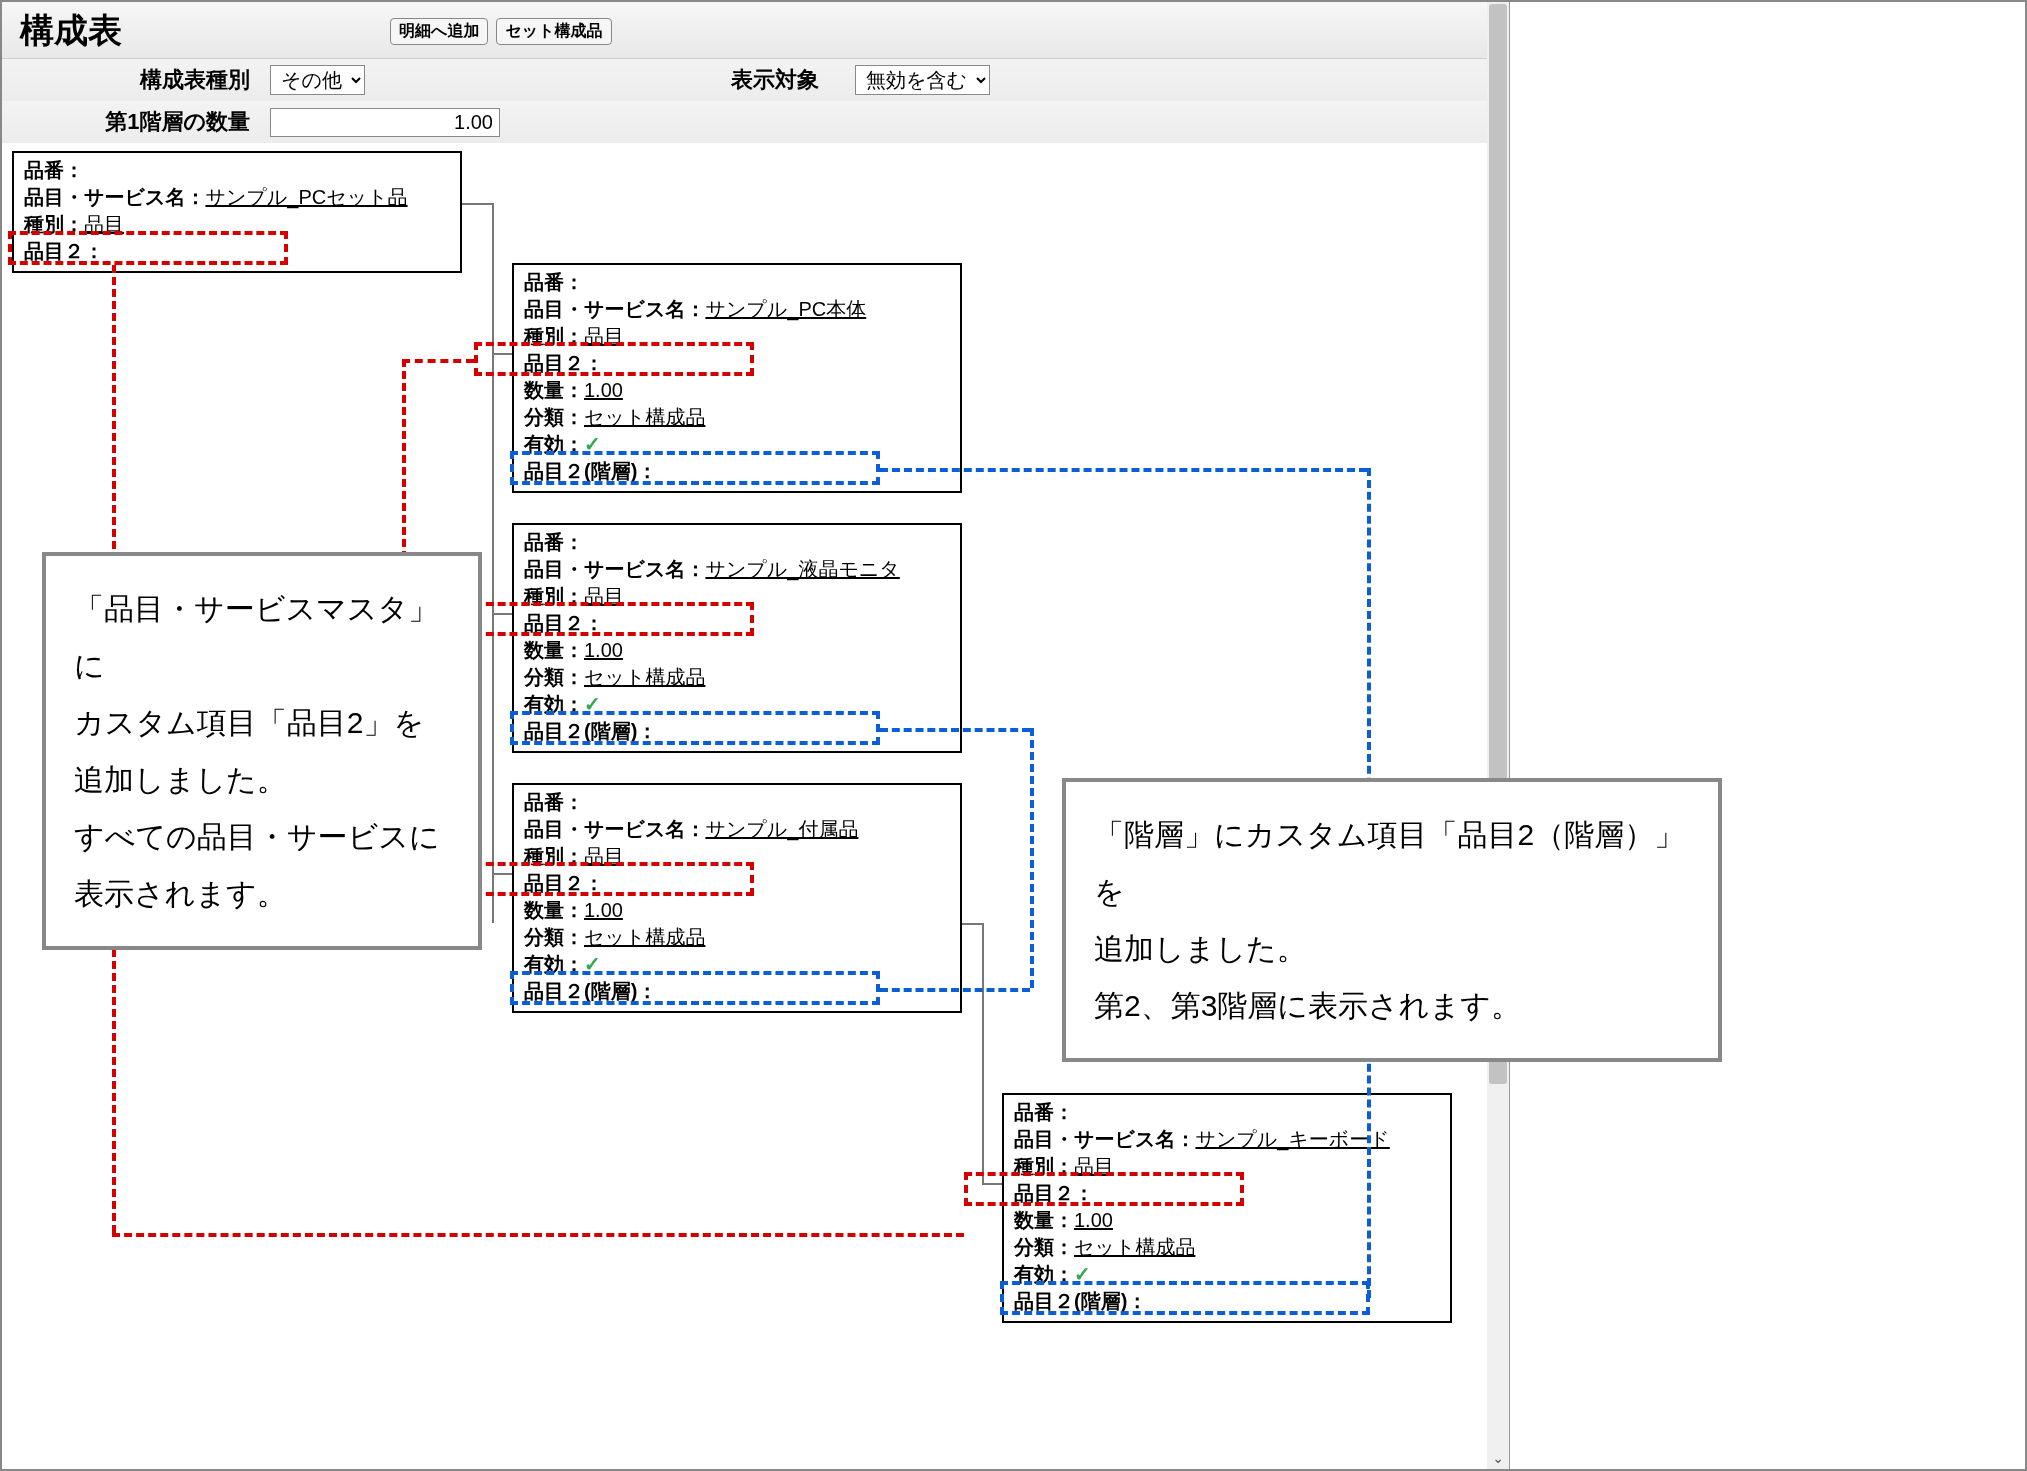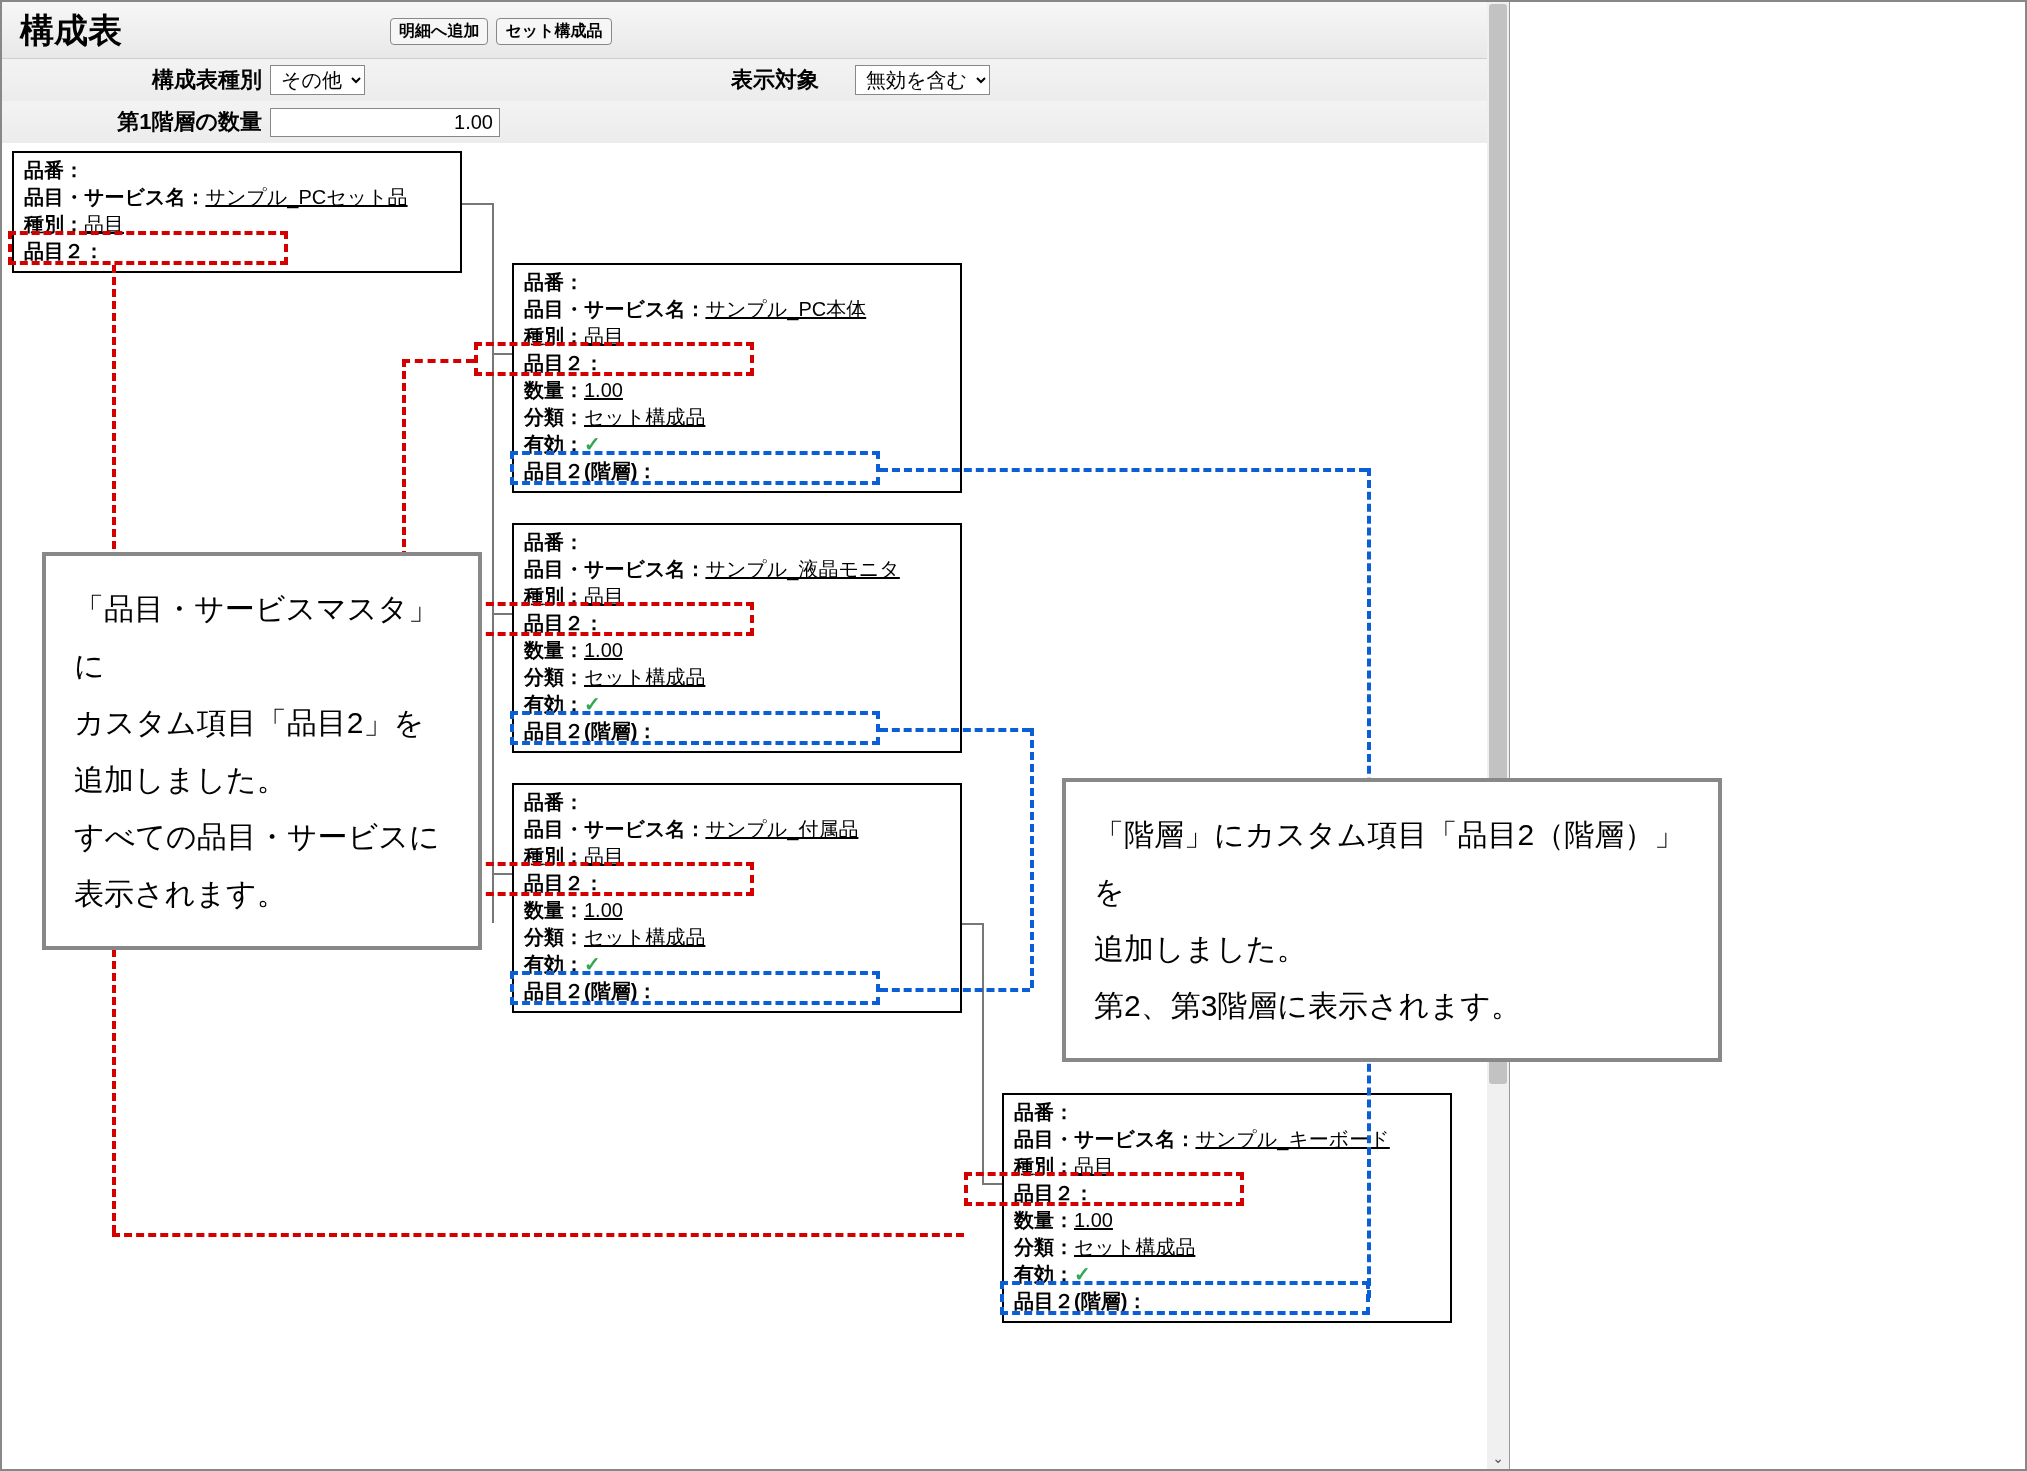--- a/index.html
+++ b/index.html
@@ -67,21 +67,21 @@
     font-weight: bold;
     cursor: pointer;
   }
   .formrow {
     display: flex;
     align-items: center;
     padding: 6px 18px;
     background: linear-gradient(#f3f3f3,#ececec);
     font-size: 22px;
   }
-  .formrow .lbl { width: 250px; text-align: right; font-weight: bold; padding-right: 8px;}
+  .formrow .lbl { width: 250px; text-align: right; font-weight: bold; padding-right: 20px;}
   .formrow select, .formrow input {
     font-size: 20px;
     padding: 2px 6px;
     border: 1px solid #888;
     background: #fff;
   }
   .formrow input { width: 230px; text-align: right; }
   .formrow .lbl2 { margin-left: 330px; width: 160px; text-align: right; font-weight: bold; padding-right: 36px;}
   .colheads {
     display: flex;

